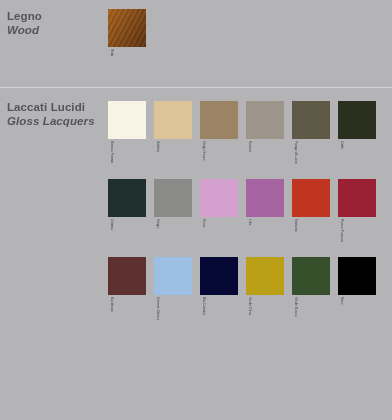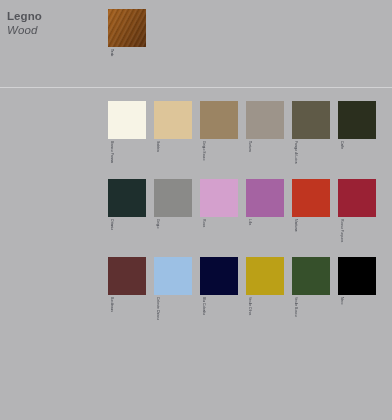--- a/index.html
+++ b/index.html
@@ -31,21 +31,21 @@
     line-height: 1.18;
   }
   .head-it {
     font-size: 11.5px;
     font-weight: bold;
     letter-spacing: 0.1px;
     white-space: nowrap;
   }
   .head-en {
     font-size: 11.5px;
-    font-weight: normal;
+    font-weight: bold;
     font-style: italic;
     letter-spacing: 0.1px;
     white-space: nowrap;
   }
 
   
   .divider {
     position: absolute;
     left: 0;
     width: 392px;
@@ -114,20 +114,24 @@
     <div class="cell">
       <span class="chip wood"></span>
       <span class="chip-label">
         <span>Teak</span>
       </span>
     </div>
   </div>
 
   <div class="divider" style="top:87px;"></div>
 
+  <div class="section-head" style="top: 101px; color: rgb(84, 85, 90);">
+    <div class="head-it">Laccati Lucidi</div>
+    <div class="head-en">Gloss Lacquers</div>
+  </div>
 
   <div class="row" style="top:101px;">
     <div class="cell">
       <span class="chip" style="background: rgb(247, 244, 230);"></span>
       <span class="chip-label">
           <span>Bianco Panna</span>
         </span>
     </div>
     <div class="cell">
       <span class="chip" style="background: rgb(221, 197, 153);"></span>

